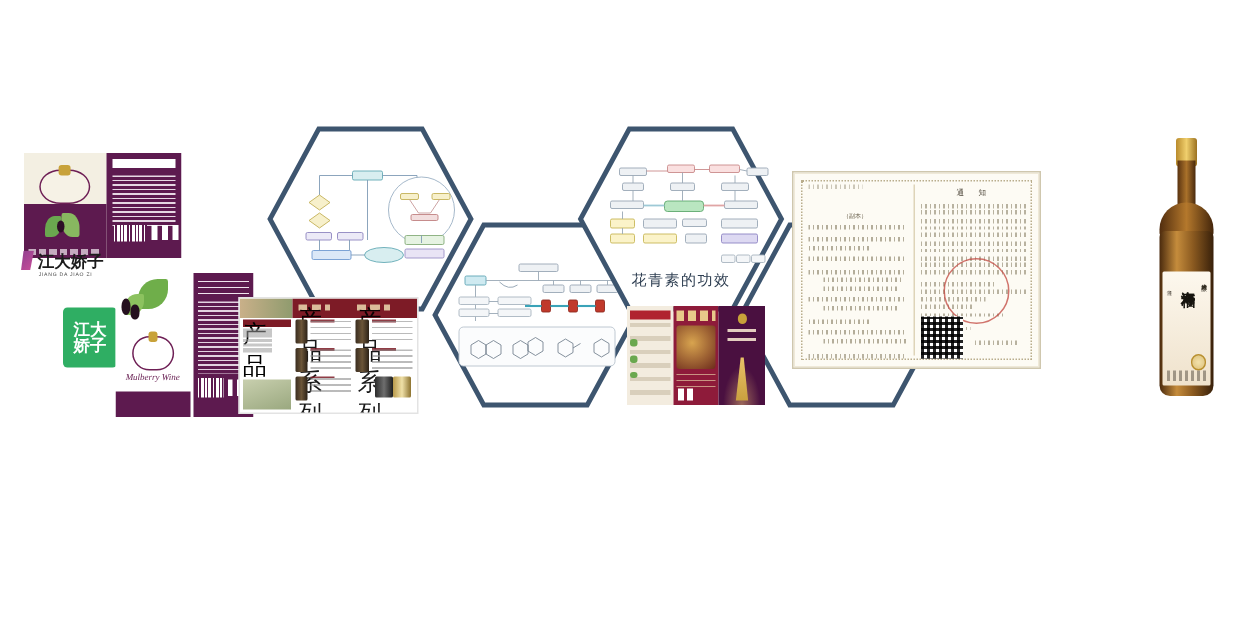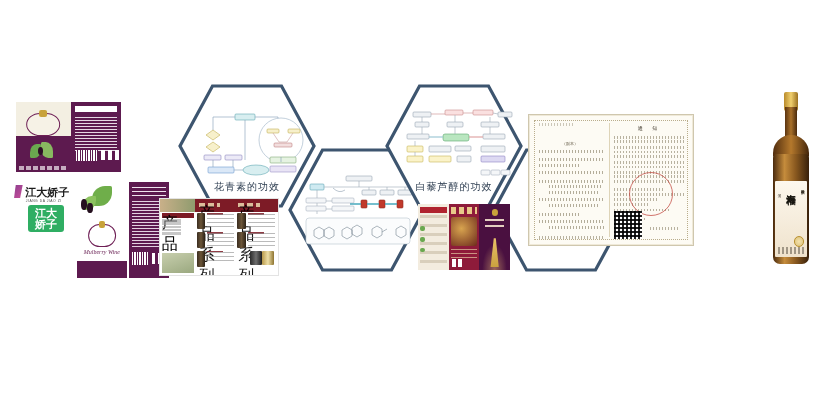--- a/index.html
+++ b/index.html
@@ -227,21 +227,20 @@
         <circle cx="103" cy="56" r="22" fill="#ffffff" stroke="#9bb0c4"></circle>
         <rect x="89" y="45" width="12" height="4" rx="1" fill="#f7f0cb" stroke="#c3b056"></rect>
         <rect x="110" y="45" width="12" height="4" rx="1" fill="#f7f0cb" stroke="#c3b056"></rect>
         <path d="M95,49 L101,58 L109,58 L115,49" stroke="#c79a9a"></path>
         <rect x="96" y="59" width="18" height="4" rx="1" fill="#f2dede" stroke="#c08080"></rect>
         <rect x="92" y="73" width="26" height="6" rx="1" fill="#e6f3e2" stroke="#84ac78"></rect>
         <rect x="92" y="82" width="26" height="6" rx="1" fill="#e9e4f5" stroke="#9a90c6"></rect>
         <line x1="103" y1="78" x2="103" y2="73"></line>
       </g>
     </svg>
-    <div class="hexlabel" style="top:96px;font-size:10px;">花青素的功效</div>
   </div>
 
   <div class="hex" style="left:288px;top:148px;width:138px;height:124px;">
     <svg viewBox="0 0 138 124" preserveAspectRatio="none">
       <polygon points="34.5,2 103.5,2 136,62 103.5,122 34.5,122 2,62" fill="#ffffff" stroke="#3d556f" stroke-width="3.2"></polygon>
     </svg>
     <svg style="position:absolute;left:0;top:0;" viewBox="0 0 138 124" preserveAspectRatio="none">
       <g stroke="#9aa8b6" stroke-width=".6" fill="none">
         <rect x="22" y="36" width="14" height="6" rx="1" fill="#cfeaf1" stroke="#5fa6b5"></rect>
         <rect x="58" y="28" width="26" height="5" rx="1" fill="#eef1f4" stroke="#98a6b4"></rect>
@@ -320,21 +319,21 @@
         <rect x="44" y="72" width="22" height="6" rx="1" fill="#fbf3c9" stroke="#c7b757"></rect>
         <rect x="72" y="72" width="14" height="6" rx="1" fill="#eef1f4" stroke="#98a6b4"></rect>
         <rect x="96" y="72" width="24" height="6" rx="1" fill="#ddd9f2" stroke="#8d83c3"></rect>
         <line x1="30" y1="57" x2="30" y2="62"></line>
           <line x1="30" y1="68" x2="30" y2="72"></line>
         <rect x="96" y="86" width="9" height="5" rx="1" fill="#f4f6f8" stroke="#a8b4c0"></rect>
         <rect x="106" y="86" width="9" height="5" rx="1" fill="#f4f6f8" stroke="#a8b4c0"></rect>
         <rect x="116" y="86" width="9" height="5" rx="1" fill="#f4f6f8" stroke="#a8b4c0"></rect>
       </g>
     </svg>
-    <div class="hexlabel" style="top:96px;font-size:10px;">白藜芦醇的功效</div>
+    <div class="hexlabel" style="top:96px;font-size:10px;">花青素的功效</div>
   </div>
 
   <div class="hex" style="left:492px;top:148px;width:138px;height:124px;z-index:1;">
     <svg viewBox="0 0 138 124" preserveAspectRatio="none">
       <polygon points="34.5,2 103.5,2 136,62 103.5,122 34.5,122 2,62" fill="none" stroke="#3d556f" stroke-width="3.2"></polygon>
     </svg>
   </div>
 
   <div class="card lbl-top" style="left:16px;top:102px;width:105px;height:70px;">
     <div class="left">
@@ -349,26 +348,26 @@
     <div class="right">
       <div class="blk" style="top:6%;height:9%;"></div>
       <div class="lines"></div>
       <div class="bar"></div>
       <div class="sq" style="left:60%;"></div>
       <div class="sq" style="left:74%;"></div>
       <div class="sq" style="left:88%;"></div>
     </div>
   </div>
 
-  <div class="logo-row" style="left:14px;top:185px;width:62px;height:18px;">
+  <div class="logo-row" style="left:14px;top:167px;width:62px;height:18px;">
     <div class="logo-mark"></div>
     <div class="logo-cn" style="font-size:11px;">江大娇子</div>
     <div class="logo-py" style="font-size:3.4px;">JIANG DA JIAO ZI</div>
   </div>
-  <div class="logo-green" style="left:28px;top:205px;width:36px;height:27px;">
+  <div class="logo-green" style="left:42px;top:205px;width:36px;height:40px;">
     <span style="font-size:11px;"><span>江大</span><br><span>娇子</span></span>
   </div>
 
   <div class="card lbl-mul" style="left:77px;top:182px;width:92px;height:96px;">
     <div class="face">
       <div class="foliage">
         <div class="lf" style="left:34%;top:2%;width:52%;height:62%;"></div>
         <div class="lf" style="left:10%;top:34%;width:34%;height:44%;background:#8cc25f;"></div>
         <div class="br" style="left:4%;top:44%;width:17%;height:34%;"></div>
         <div class="br" style="left:20%;top:56%;width:15%;height:30%;"></div>

